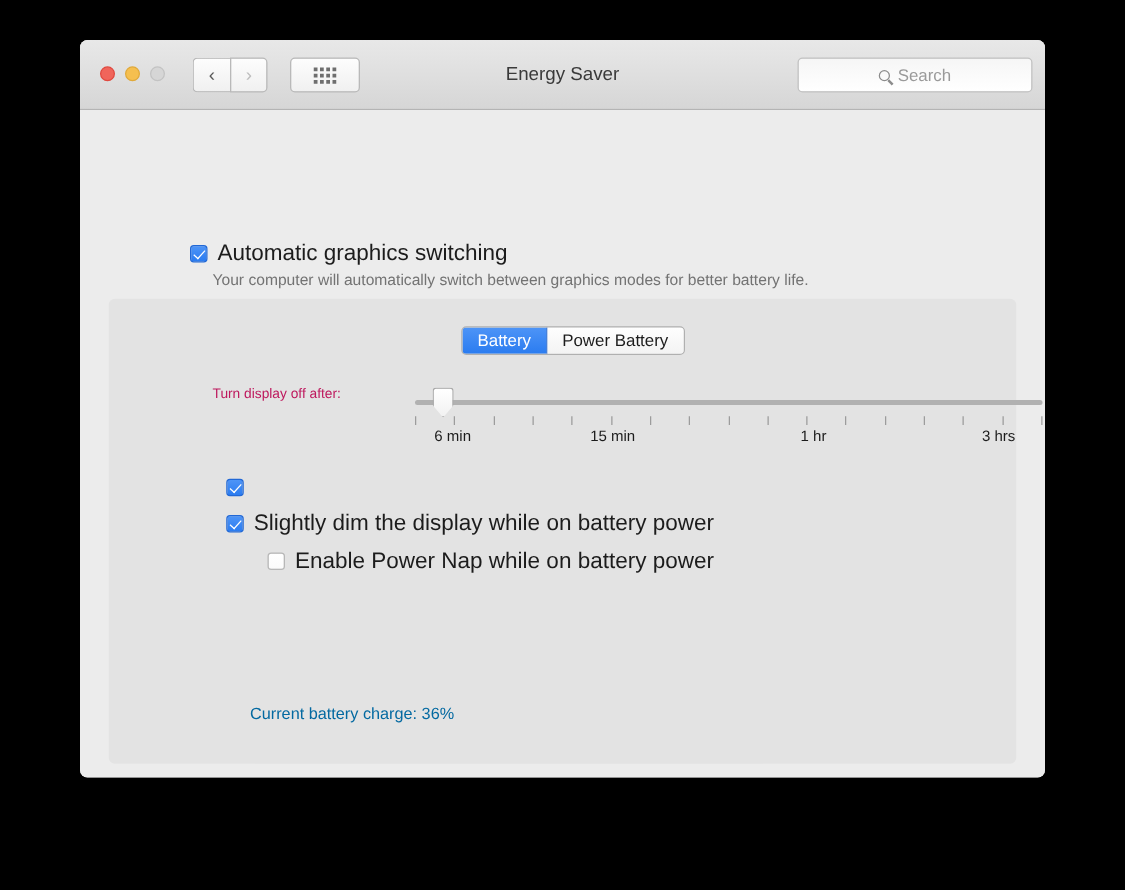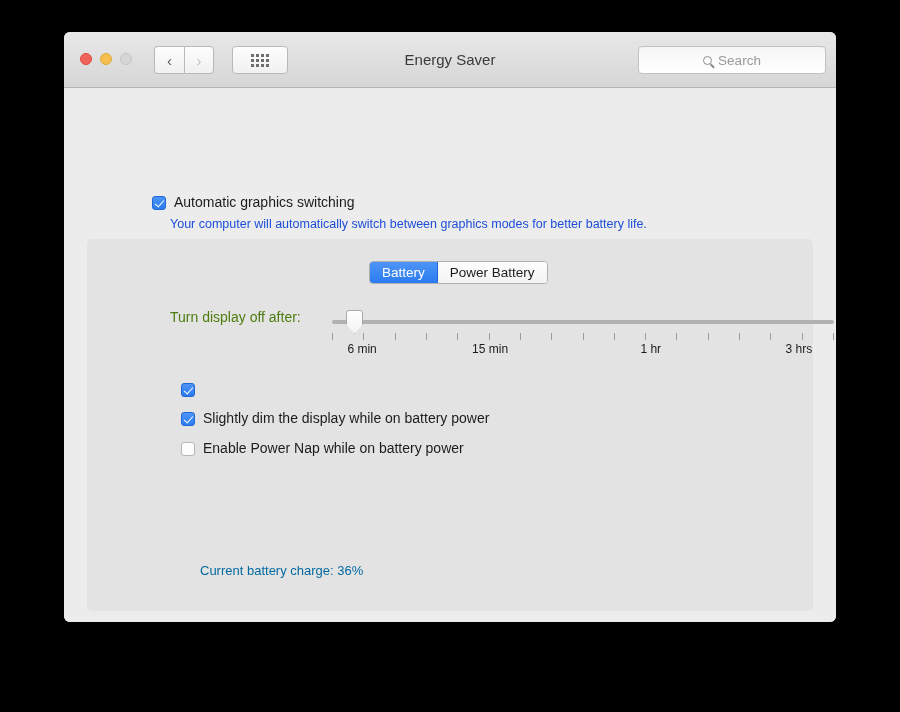--- a/index.html
+++ b/index.html
@@ -98,26 +98,26 @@
     content: ""; position: absolute; left: 4px; top: 1px;
     width: 4px; height: 8px;
     border: solid #ffffff; border-width: 0 1.8px 1.8px 0;
     transform: rotate(42deg);
   }
   .cbox.off {
     background: linear-gradient(to bottom, #ffffff, #fbfbfb);
     border: 1px solid #b7b7b7;
   }
   .crow { display: flex; align-items: flex-start; gap: 8px; }
-  .crow .lbl { font-size: 14px; color: #1c1c1c; line-height: 17px; }
+  .crow .lbl { font-size: 18px; color: #1c1c1c; line-height: 17px; }
 
   #auto-gfx { position: absolute; left: 88px; top: 106px; }
   #auto-gfx-desc {
     position: absolute; left: 106px; top: 129px;
-    font-size: 12.5px; color: #1d4ed8;
+    font-size: 12.5px; color: #737373;
   }
 
   
   #panel {
     position: absolute; left: 23px; top: 151px;
     width: 726px; height: 372px;
     background: #e3e3e3;
     border-radius: 5px;
   }
 
@@ -134,21 +134,21 @@
   }
   .tab.active {
     background: linear-gradient(to bottom, #4d94f7, #2b7cf0);
     color: #ffffff;
     border-right: 1px solid #2168d6;
   }
 
   
   #slider-label {
     position: absolute; left: 83px; top: 70px;
-    font-size: 14px; color: #4d7c0f;
+    font-size: 11px; color: #be185d;
   }
   #track {
     position: absolute; left: 245px; top: 81px;
     width: 502px; height: 4px;
     background: #b1b1b1; border-radius: 2px;
   }
   #thumb {
     position: absolute; left: 259px; top: 71px;
     width: 17px; height: 24px;
     background: linear-gradient(to bottom, #ffffff, #f2f2f2);
@@ -163,21 +163,21 @@
   }
   .tick-label {
     position: absolute; top: 103px;
     font-size: 12px; color: #1c1c1c;
     transform: translateX(-50%); white-space: nowrap;
   }
 
   
   #opts { position: absolute; left: 94px; top: 142px; }
   #opts .crow { margin-bottom: 13px; }
-  #opts .crow:last-child { margin-bottom: 12px; }
+  #opts .crow:last-child { margin-bottom: 12px; justify-content: flex-end; }
   #nap-desc {
     position: absolute; left: 116px; top: 217px;
     font-size: 12.5px; color: #2a2a2a;
   }
 
   
   #battery-charge {
     position: absolute; left: 113px; top: 372px;
     font-size: 13px; color: #0369a1;
     transform: translateY(-48px);

